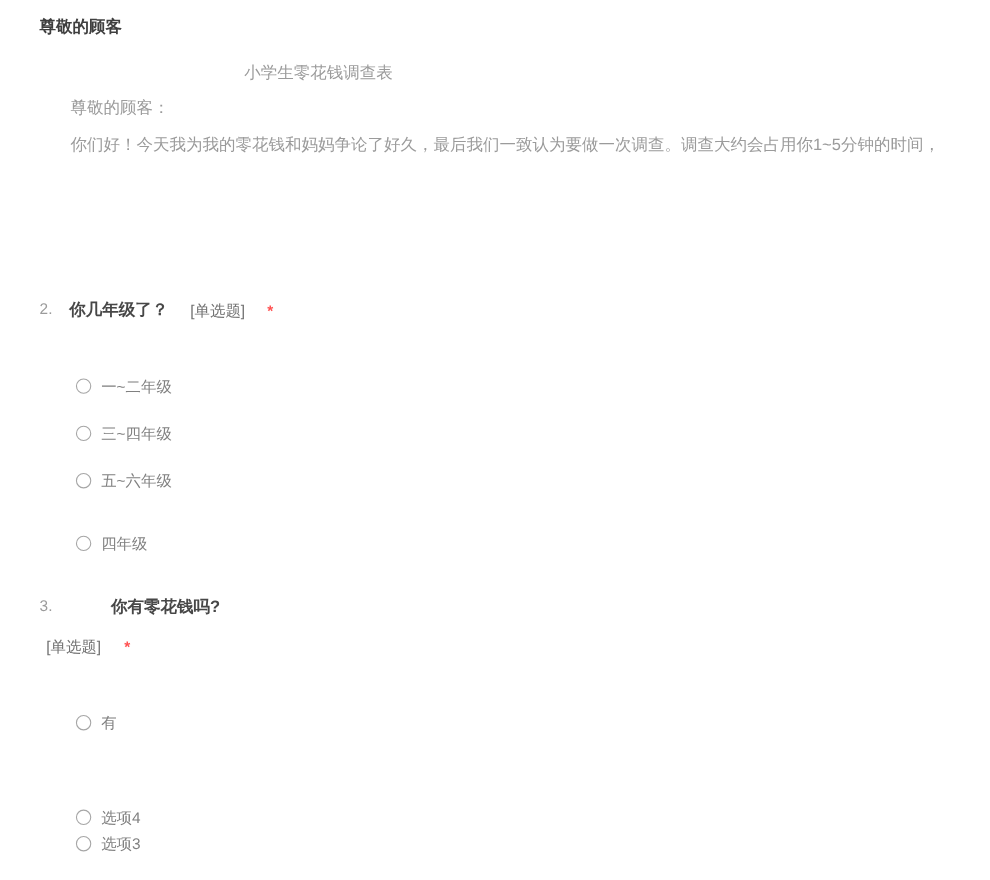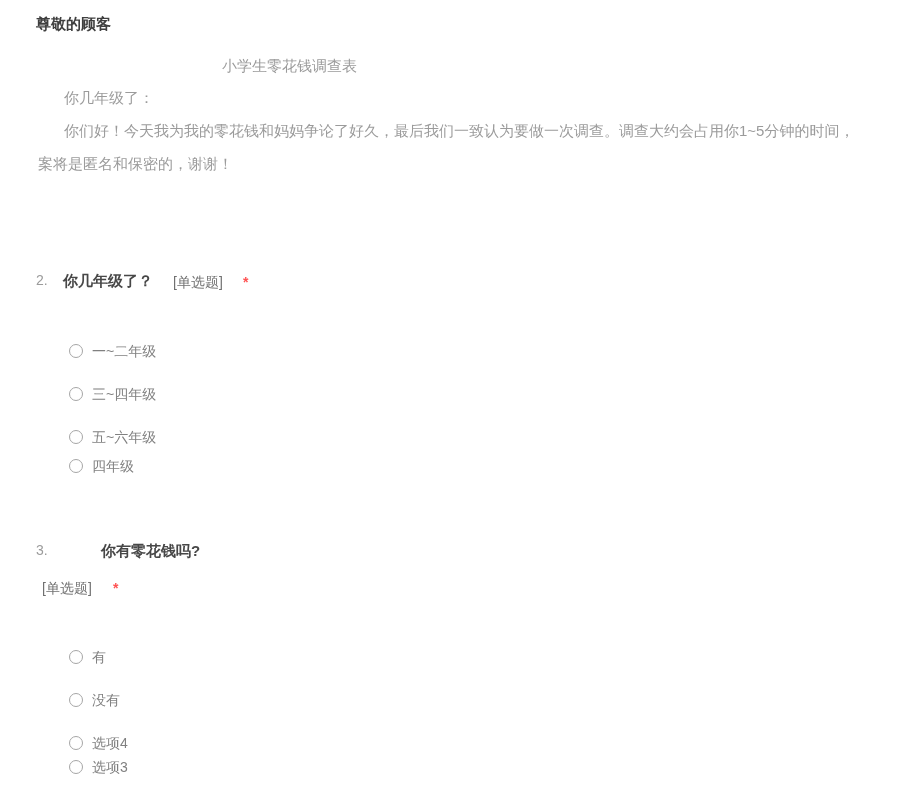--- a/index.html
+++ b/index.html
@@ -63,65 +63,60 @@
     font-size: 14px; color: #808080; white-space: nowrap;
   }
 </style>
 </head>
 <body>
 
 <div class="canvas">
 
   <div class="greeting">尊敬的顾客</div>
   <div class="form-title">小学生零花钱调查表</div>
-  <div class="salutation">你几年级了：</div>
+  <div class="salutation">尊敬的顾客：</div>
   <div class="intro-line-1">你们好！今天我为我的零花钱和妈妈争论了好久，最后我们一致认为要做一次调查。调查大约会占用你1~5分钟的时间，</div>
-  <div class="intro-line-2">案将是匿名和保密的，谢谢！</div>
 
   <div class="q-row" style="top: 272px;">
     <span class="q-number">2.</span>
     <span class="q-text" style="left: 63px;">你几年级了？</span>
     <span class="q-tag" style="left: 173px;">[单选题]</span>
     <span class="q-star" style="left: 243px;">*</span>
   </div>
 
   <div class="opt-row" style="top: 387px;">
     <span class="radio"></span>
     <span class="opt-label">三~四年级</span>
   </div>
   <div class="opt-row" style="top: 344px;">
     <span class="radio"></span>
     <span class="opt-label">一~二年级</span>
   </div>
   <div class="opt-row" style="top: 430px;">
     <span class="radio"></span>
     <span class="opt-label">五~六年级</span>
   </div>
-  <div class="opt-row" style="top: 459px;">
+  <div class="opt-row" style="top: 487px;">
     <span class="radio"></span>
     <span class="opt-label">四年级</span>
   </div>
 
   <div class="q-row" style="top: 542px;">
     <span class="q-number">3.</span>
     <span class="q-text" style="left: 68px; margin-left: 33px;">你有零花钱吗?</span>
   </div>
   <div class="q-row" style="top: 578px;">
     <span class="q-tag" style="left: 42px;">[单选题]</span>
     <span class="q-star" style="left: 113px;">*</span>
   </div>
 
   <div class="opt-row" style="top: 650px;">
     <span class="radio"></span>
     <span class="opt-label">有</span>
   </div>
-  <div class="opt-row" style="top: 693px;">
-    <span class="radio"></span>
-    <span class="opt-label">没有</span>
-  </div>
   <div class="opt-row" style="top: 760px;">
     <span class="radio"></span>
     <span class="opt-label">选项3</span>
   </div>
   <div class="opt-row" style="top: 736px;">
     <span class="radio"></span>
     <span class="opt-label">选项4</span>
   </div>
 
 </div>

